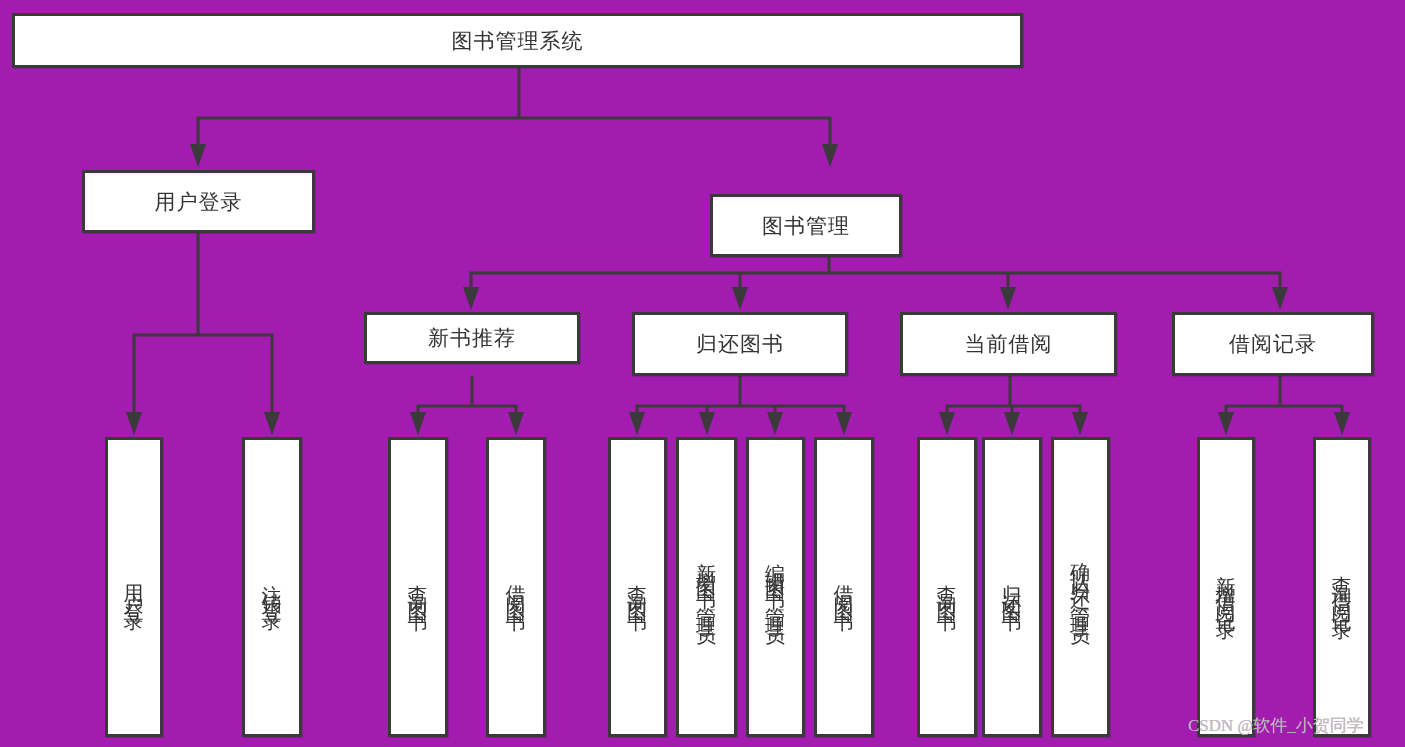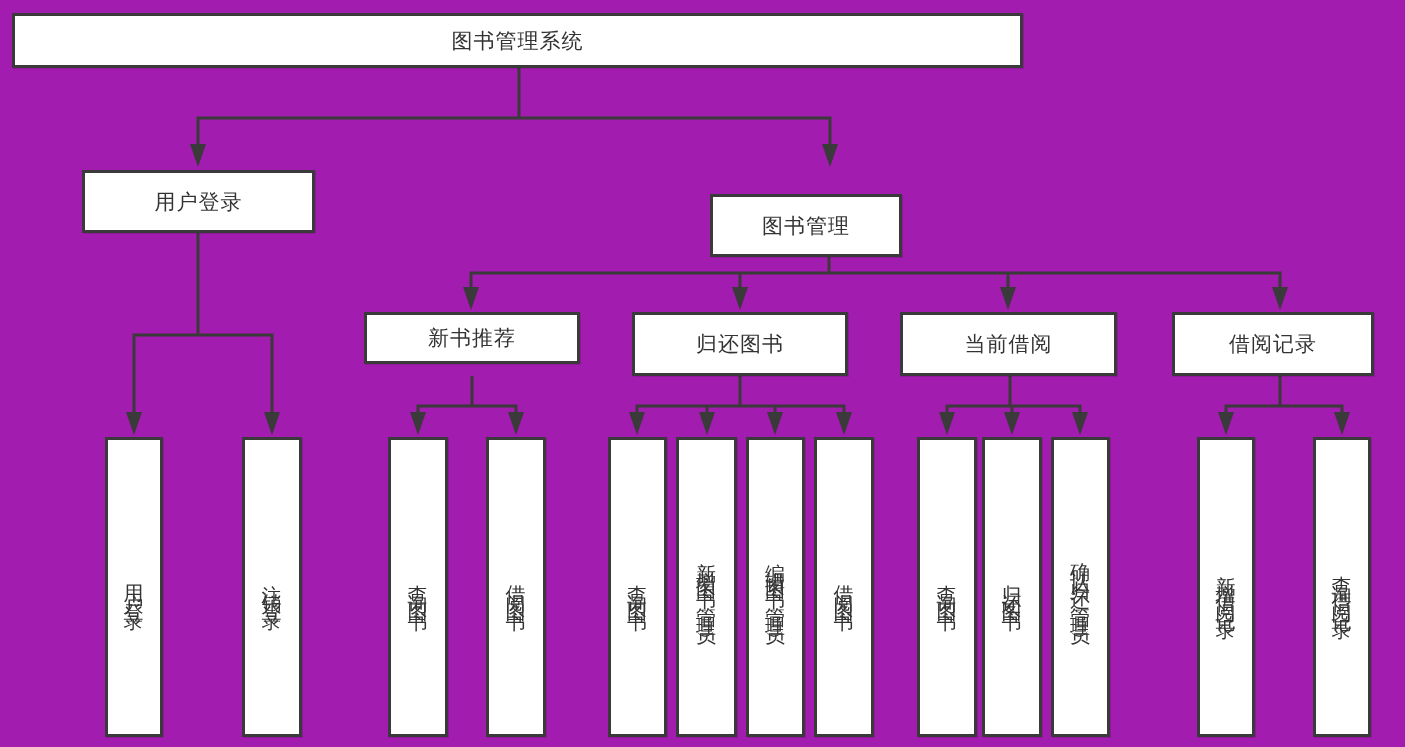--- a/index.html
+++ b/index.html
@@ -158,14 +158,15 @@
   <div class="box v" style="left:1051px; top:437px; width:59px; height:300px;">
     <span>确认归还（管理员）</span>
   </div>
   <div class="box v" style="left:1197px; top:437px; width:58px; height:300px;">
     <span>新增借阅记录</span>
   </div>
   <div class="box v" style="left:1313px; top:437px; width:58px; height:300px;">
     <span>查询借阅记录</span>
   </div>
 
+  <div class="watermark">CSDN @软件_小贺同学</div>
 
 </div>
 
 </body></html>

